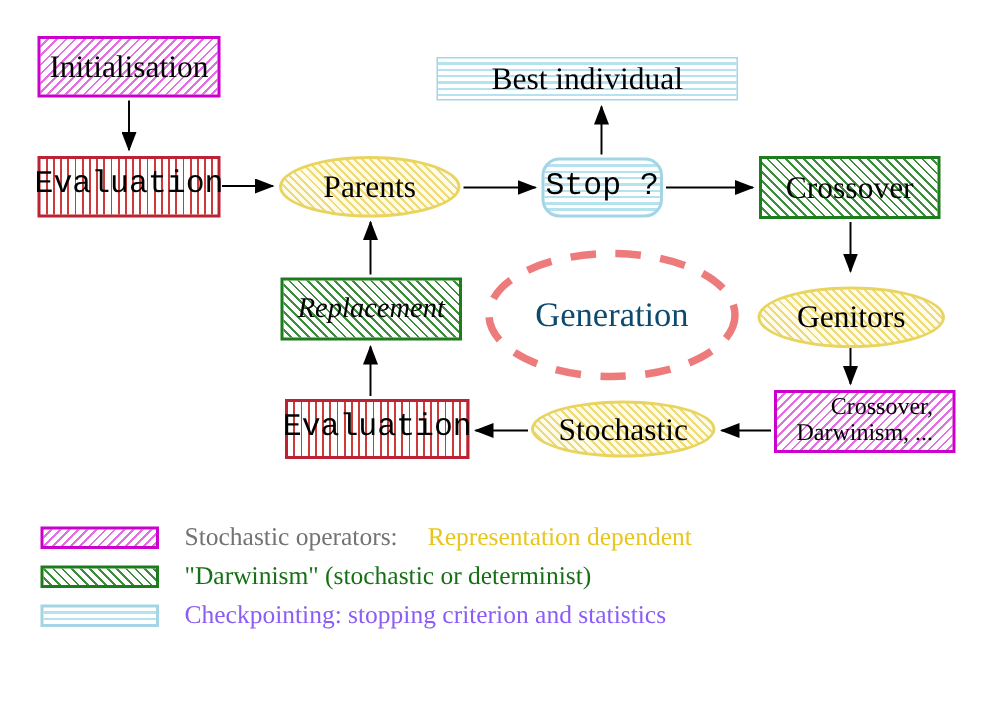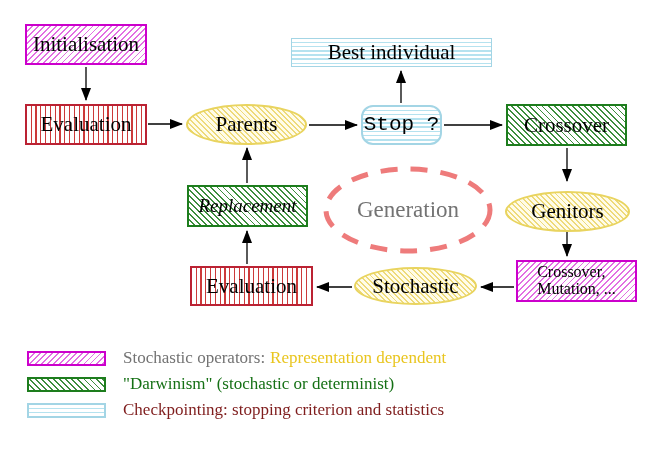--- a/index.html
+++ b/index.html
@@ -3,43 +3,43 @@
 <meta charset="utf-8">
 <style>
   html,body { margin:0; padding:0; background:#ffffff; }
   #canvas {
     position:relative; width:662px; height:471px; background:#ffffff;
     font-family:"Liberation Serif","DejaVu Serif",serif; overflow:hidden;
   }
   #edges { position:absolute; left:0; top:0; pointer-events:none; }
   .node {
     position:absolute; display:flex; align-items:center; justify-content:center;
-    color:#000; font-size:21px; line-height:1.05; text-align:left; box-sizing:border-box;
+    color:#000; font-size:21px; line-height:1.05; text-align:right; box-sizing:border-box;
   }
   .hatch-magenta { background:repeating-linear-gradient(135deg,#ffffff 0 3px,#e26fe2 3px 4.3px); border:2px solid #cc00cc; }
-  .stripes-red   { background:repeating-linear-gradient(to right,#ffffff 0 3.6px,#cc3a3a 3.6px 4.8px); border:2px solid #bb2233; }
+  .stripes-red   { background:repeating-linear-gradient(to right,#ffffff 0 3.6px,#cc3a3a 3.6px 4.8px); border:2px solid #bb2233;font-family:Liberation Mono, monospace; }
   .hatch-green   { background:repeating-linear-gradient(45deg,#ffffff 0 3px,#3c8e3c 3px 4.3px); border:2px solid #1d7d1d; }
   .stripes-cyan  { background:repeating-linear-gradient(to bottom,#ffffff 0 2.6px,#b5e2ef 2.6px 4.2px); border:2px solid #a3d5e5; }
   .ellipse-yellow{ background:repeating-linear-gradient(45deg,#fffce9 0 2.4px,#eeda7a 2.4px 3.8px); border:2px solid #e9d45f; border-radius:50%; }
   .rounded { border-radius:12px; }
   .two-line { font-size:16px; }
   .two-line span { display:block; }
   #generation-label {
     position:absolute; left:326px; top:197px; width:164px; text-align:center;
-    color:#737373; font-size:23px;
+    color:#0c4a6e; font-size:23px;
   }
   #legend { position:absolute; left:27px; top:345px; }
   .legend-row { display:flex; align-items:center; height:26px; }
   .legend-swatch { width:79px; height:15px; box-sizing:border-box; margin-right:17px; flex:none; }
   .legend-text { font-size:17px; white-space:nowrap; }
   .t-magenta { color:#737373; }
-  .t-gold { color:#e9c51e; margin-left:5px; }
+  .t-gold { color:#e9c51e; margin-left:20px; }
   .t-green { color:#157015; }
   .t-red { color:#cc2222; }
-  .t-cyan { color:#7f1d1d; }
+  .t-cyan { color:#8b5cf6; }
 </style>
 </head>
 <body>
 
 <div id="canvas">
 
   <svg id="edges" width="662" height="340" viewBox="0 0 662 340">
     <defs>
       <marker id="ah" markerWidth="14" markerHeight="10" refX="12" refY="5" orient="auto" markerUnits="userSpaceOnUse">
         <path d="M0,0 L13,5 L0,10 z" fill="#000"></path>
@@ -69,21 +69,21 @@
 
   <div class="node stripes-cyan rounded" style="left:361px;top:105px;width:81px;height:40px;font-family:Liberation Mono, monospace;">Stop ?</div>
 
   <div class="node hatch-green" style="left:506px;top:104px;width:121px;height:42px;">Crossover</div>
 
   <div class="node ellipse-yellow" style="left:505px;top:191px;width:125px;height:41px;">Genitors</div>
 
   <div class="node hatch-magenta two-line" style="left:516px;top:260px;width:121px;height:42px;">
     <div>
       <span>Crossover,</span>
-      <span>Mutation, ...</span>
+      <span>Darwinism, ...</span>
     </div>
   </div>
 
   <div class="node ellipse-yellow" style="left:354px;top:267px;width:123px;height:38px;">Stochastic</div>
 
   <div class="node stripes-red" style="left:190px;top:266px;width:123px;height:40px;">Evaluation</div>
 
   <div class="node hatch-green" style="left:187px;top:185px;width:121px;height:42px;font-size:19px;font-style:italic;">Replacement</div>
 
   <div id="generation-label">Generation</div>

